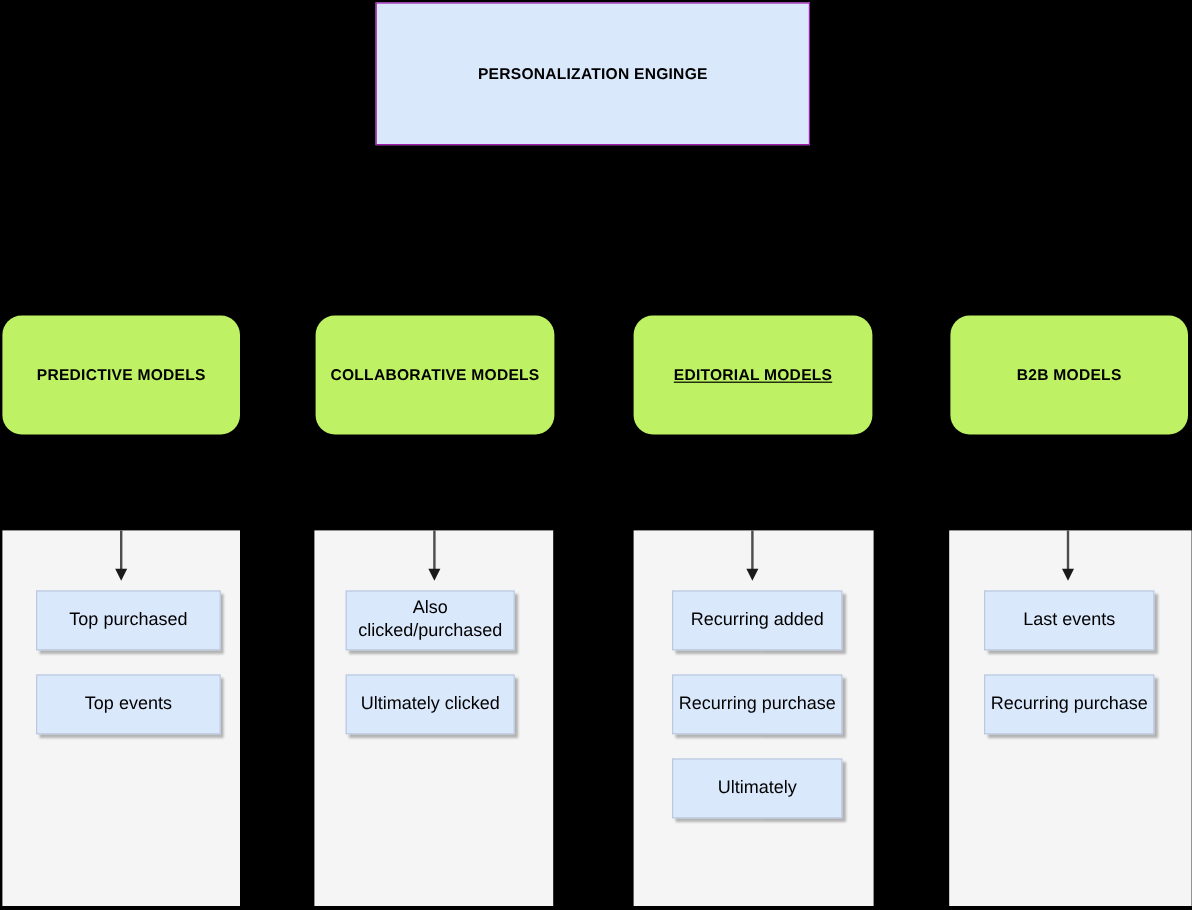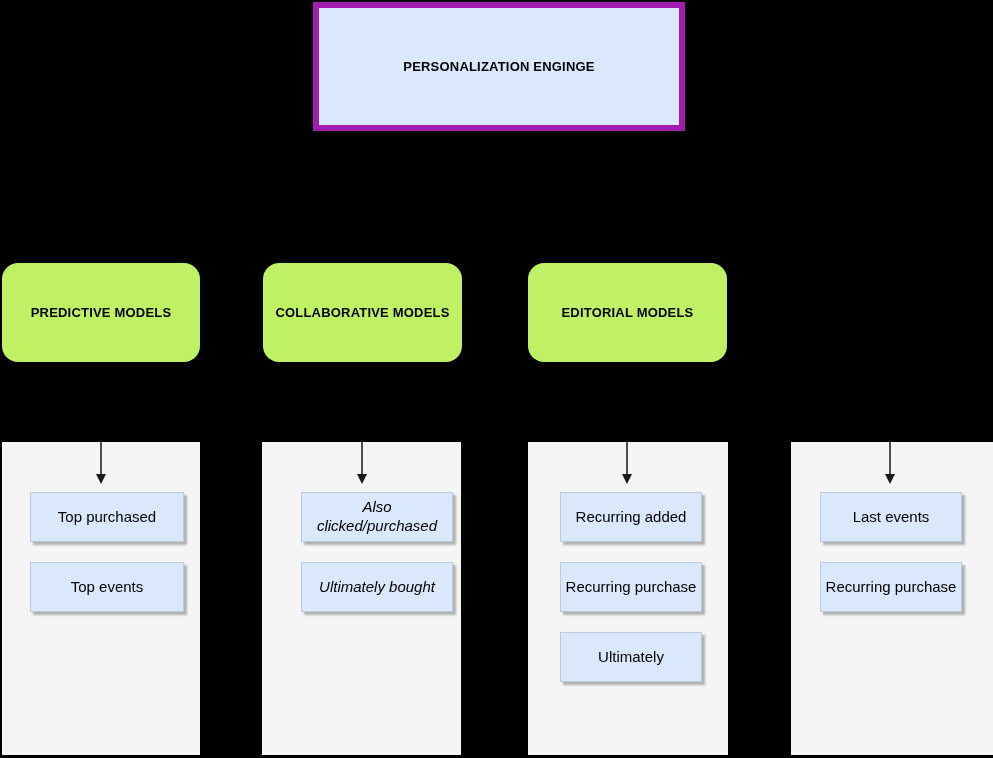--- a/index.html
+++ b/index.html
@@ -5,34 +5,34 @@
   html,body{margin:0;padding:0;background:#000;}
   body{
     width:993px;height:758px;position:relative;overflow:hidden;
     font-family:"Liberation Sans","DejaVu Sans",sans-serif;color:#000;
   }
   .canvas{position:absolute;inset:0;background:#000;}
 
   
   .title-box{
     position:absolute;left:313px;top:2px;width:360px;height:117px;
-    background:#dae8fc;border:6px solid #a21caf;
+    background:#dae8fc;border:1px solid #a21caf;
     display:flex;align-items:center;justify-content:center;
     font-weight:bold;font-size:13px;letter-spacing:.2px;
   }
 
   
   .header-box{
     position:absolute;top:263px;height:99px;background:#bef264;
     border-radius:16px;display:flex;align-items:center;justify-content:center;
     font-weight:bold;font-size:13px;letter-spacing:.2px;text-align:center;
   }
   .h1{left:2px;width:198px;}
   .h2{left:263px;width:199px;align-items:center;}
-  .h3{left:528px;width:199px;}
+  .h3{left:528px;width:199px;text-decoration:underline;}
   .h4{left:792px;width:198px;}
 
   
   .panel{position:absolute;top:442px;height:313px;background:#f5f5f5;}
   .p1{left:2px;width:198px;}
   .p2{left:262px;width:199px;}
   .p3{left:528px;width:200px;}
   .p4{left:791px;width:202px;}
 
   
@@ -46,21 +46,21 @@
   }
 
   
   .item{
     position:absolute;height:50px;background:#dae8fc;border:1px solid #bcc9dc;
     box-shadow:3px 3px 2px rgba(0,0,0,0.28);
     display:flex;align-items:center;justify-content:center;
     text-align:center;font-size:15px;line-height:1.25;padding:0 4px;box-sizing:border-box;
   }
   .c1{left:30px;width:154px;}
-  .c2{left:301px;width:152px;font-style:italic;}
+  .c2{left:288px;width:141px;}
   .c3{left:560px;width:142px;}
   .c4{left:820px;width:142px;}
   .r1{top:492px;} .r2{top:562px;} .r3{top:632px;}
 </style>
 </head>
 <body>
 
 <div class="canvas">
 
   <div class="title-box">
@@ -74,20 +74,23 @@
 
   <div class="header-box h1">
     <span>PREDICTIVE MODELS</span>
   </div>
   <div class="header-box h2">
     <span>COLLABORATIVE MODELS</span>
   </div>
   <div class="header-box h3">
     <span>EDITORIAL MODELS</span>
   </div>
+  <div class="header-box h4">
+    <span>B2B MODELS</span>
+  </div>
 
   <div class="arrow a1">
       <div class="line"></div>
       <div class="head"></div>
     </div>
   <div class="arrow a2">
       <div class="line"></div>
       <div class="head"></div>
     </div>
   <div class="arrow a3">
@@ -96,21 +99,21 @@
     </div>
   <div class="arrow a4">
       <div class="line"></div>
       <div class="head"></div>
     </div>
 
   <div class="item c1 r1">Top purchased</div>
   <div class="item c1 r2">Top events</div>
 
   <div class="item c2 r1">Also clicked/purchased</div>
-  <div class="item c2 r2">Ultimately bought</div>
+  <div class="item c2 r2">Ultimately clicked</div>
 
   <div class="item c3 r1">Recurring added</div>
   <div class="item c3 r2">Recurring purchase</div>
   <div class="item c3 r3">Ultimately</div>
 
   <div class="item c4 r1">Last events</div>
   <div class="item c4 r2">Recurring purchase</div>
 
 </div>
 

